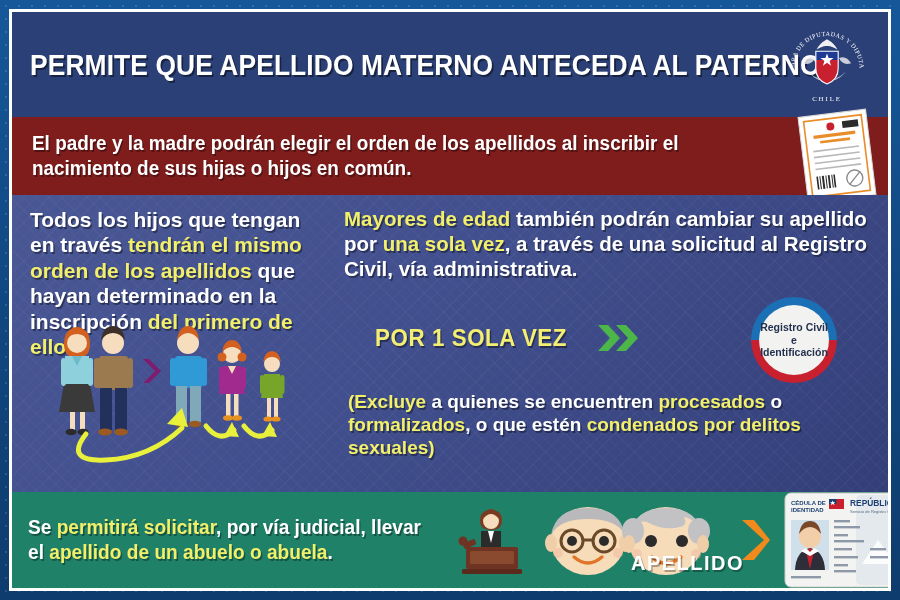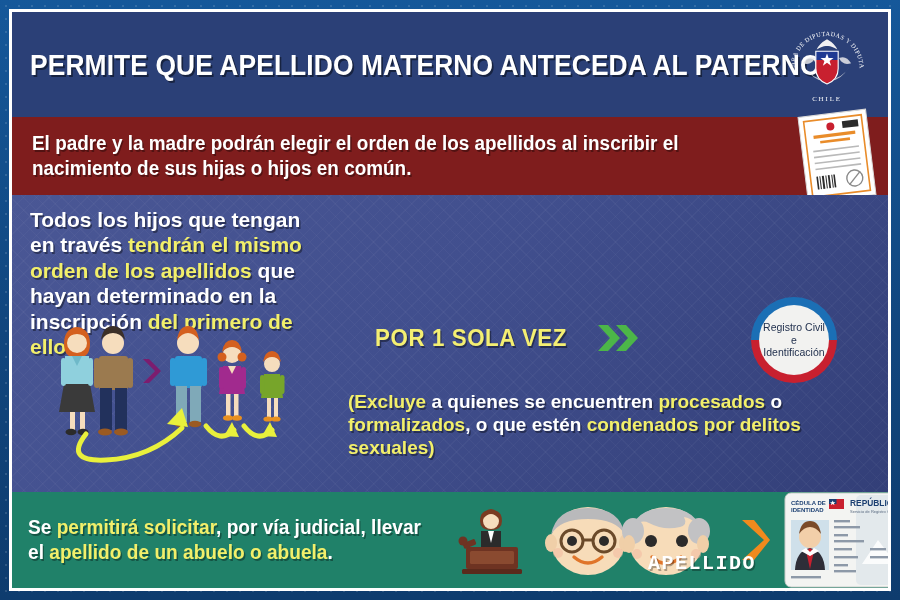--- a/index.html
+++ b/index.html
@@ -103,21 +103,21 @@
   }
   .chevrons{margin-left:24px;display:flex;align-items:center;}
   .rcbadge{
     position:absolute;right:16px;top:-2px;width:86px;height:86px;border-radius:50%;
     background:linear-gradient(180deg,#1b6fb5 0%,#1b6fb5 50%,#c8202f 50%,#c8202f 100%);
     display:flex;align-items:center;justify-content:center;
   }
   .rcbadge .rcface{
     width:70px;height:70px;border-radius:50%;background:#f2f2f0;
     display:flex;align-items:center;justify-content:center;text-align:center;
-    font-size:10.5px;line-height:1.18;color:#23324f;font-weight:normal;
+    font-size:10.5px;line-height:1.18;color:#23324f;font-weight:bold;
     font-family:"Liberation Sans","DejaVu Sans",sans-serif;padding:2px;box-sizing:border-box;
   }
   .note-block{position:absolute;left:14px;top:196px;width:520px;}
 
   
   .greenband{
     position:relative;flex:0 0 96px;background:#208169;display:flex;align-items:center;
     padding:0 16px;box-sizing:border-box;
   }
   .greenband p{
@@ -125,23 +125,22 @@
     font-family:"Liberation Sans Narrow","Liberation Sans",sans-serif;
     text-shadow:1.5px 1.5px 0 rgba(0,0,0,.35);width:420px;
     transform:scaleX(.98);transform-origin:left center;
   }
   .green-icons{
     position:absolute;left:440px;top:0;right:8px;height:100%;
     display:flex;align-items:center;
   }
   .apellido-lbl{
     position:absolute;left:95px;bottom:4px;color:#fff;font-weight:bold;font-size:20px;
-    letter-spacing:1.5px;font-family:Liberation Mono, monospace;
+    letter-spacing:1.5px;font-family:Liberation Sans, sans-serif;
     text-shadow:1.5px 1.5px 0 rgba(0,0,0,.3);
-    margin-left:17px;
   }
   svg{display:block;}
 </style>
 </head>
 <body>
 
 <div id="poster">
   <div id="whiteframe"></div>
   <div id="inner">
 
@@ -287,20 +286,21 @@
               <path d="M208,110 q14,18 28,4"></path>
             </g>
             <polygon points="146,92 152,111 131,108" fill="#e9f03c"></polygon>
             <polygon points="196,106 203,121 188,120" fill="#e9f03c"></polygon>
             <polygon points="234,106 241,121 226,120" fill="#e9f03c"></polygon>
           </svg>
         </div>
       </div>
 
       <div class="col-right">
+        <p class="btxt right" id="rightText"><span class="hl">Mayores de edad</span><span> también podrán cambiar su apellido por </span><span class="hl">una sola vez</span><span>, a través de una solicitud al Registro Civil, vía administrativa.</span></p>
 
         <div class="row18">
           <div class="porlabel">POR 1 SOLA VEZ</div>
           <div class="chevrons">
             <svg width="58" height="34" viewBox="0 0 58 34" aria-hidden="true">
               <polygon points="2,4 14,17 2,30 12,30 24,17 12,4" fill="#4cb648"></polygon>
               <polygon points="20,4 32,17 20,30 30,30 42,17 30,4" fill="#4cb648"></polygon>
             </svg>
           </div>
           <div class="rcbadge">

